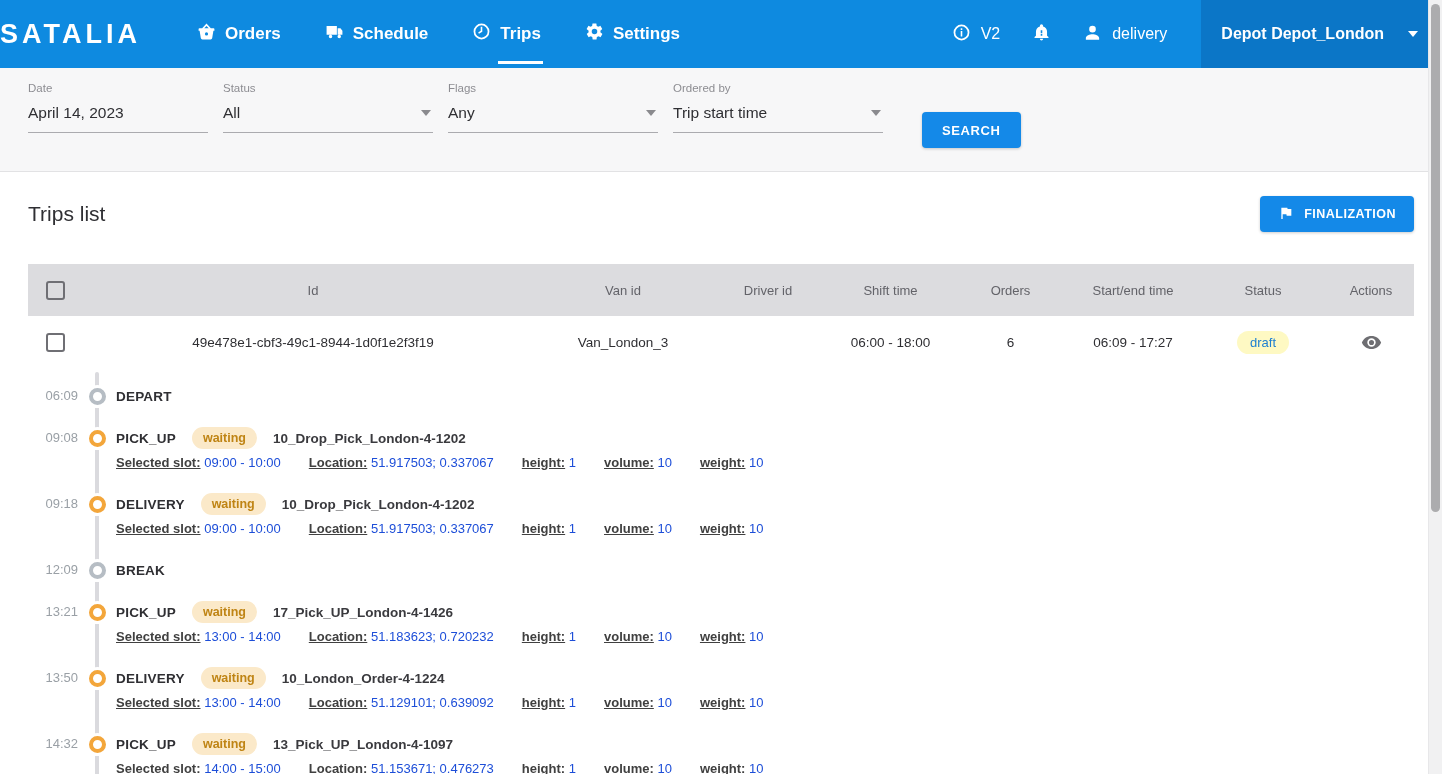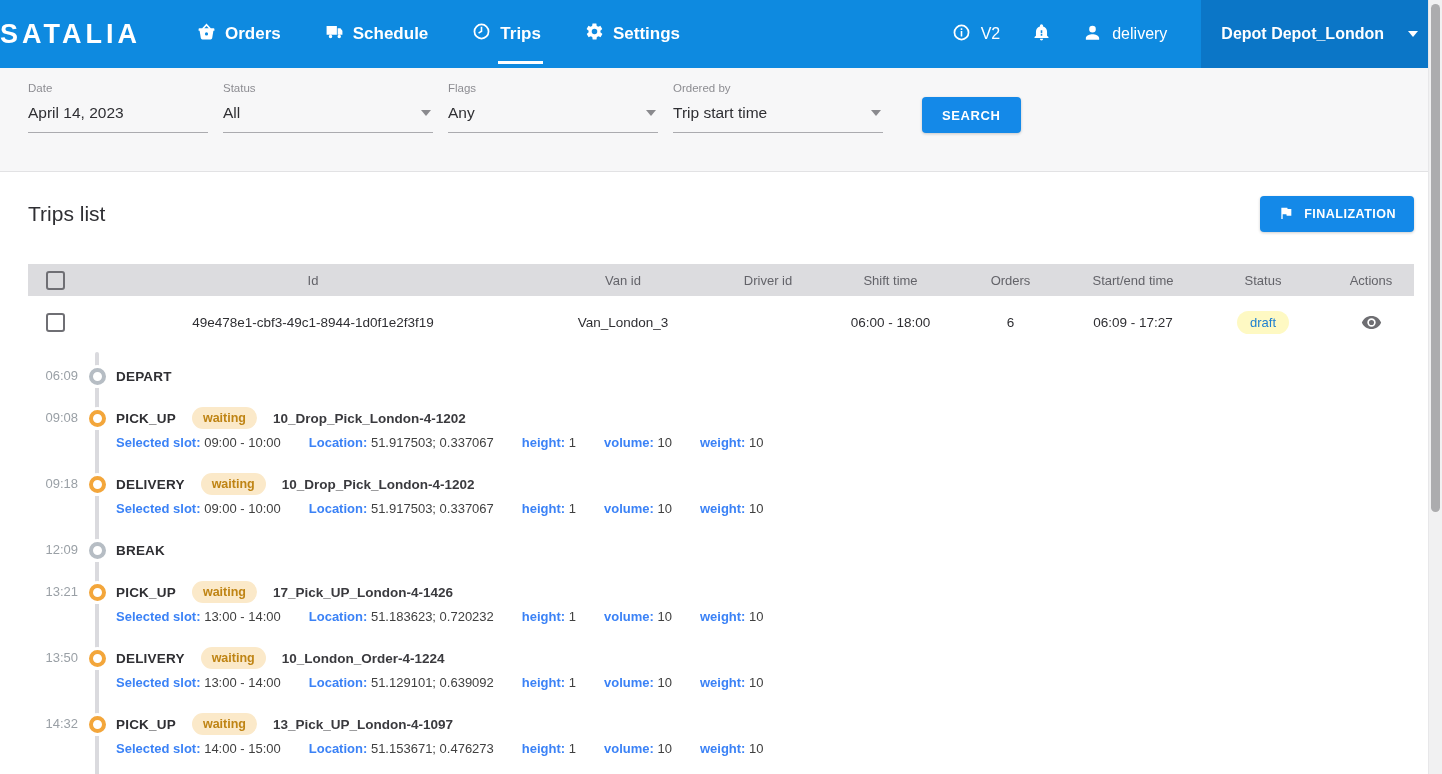--- a/index.html
+++ b/index.html
@@ -19,33 +19,33 @@
   .depot { height:68px; background:#0b76c7; display:flex; align-items:center; gap:24px; padding:0 24px 0 20px; margin-left:2px; font-size:16px; font-weight:700; cursor:pointer; }
   .caret { width:0; height:0; border-left:5px solid transparent; border-right:5px solid transparent; border-top:6px solid #fff; }
 
   
   .filters { height:104px; background:#f7f7f8; border-bottom:1px solid #e2e2e4; display:flex; align-items:flex-start; padding:14px 28px 0 28px; }
   .field { margin-right:15px; }
   .field .flabel { font-size:11.5px; color:#8d8d92; margin-bottom:6px; }
   .fvalue { display:flex; align-items:center; justify-content:space-between; border-bottom:1px solid #ababaf; padding:4px 2px 10px 0; font-size:15.5px; color:#2f2f33; cursor:pointer; }
   .field.date { width:180px; } .field.sel { width:210px; }
   .fvalue .caret { border-top-color:#8a8a8e; }
-  .search-btn { margin-left:24px; margin-top:15px; height:36px; padding:0 20px; background:#1489e8; border:none; border-radius:4px;
+  .search-btn { margin-left:24px; margin-top:30px; height:36px; padding:0 20px; background:#1489e8; border:none; border-radius:4px;
     color:#fff; font-family:inherit; font-size:13px; font-weight:700; letter-spacing:.6px; cursor:pointer; box-shadow:0 1px 3px rgba(0,0,0,.2); }
 
   
   .main { padding:0 28px; }
   .title-row { display:flex; justify-content:space-between; align-items:center; margin-top:20px; height:44px; margin-bottom:28px; }
   .page-title { font-size:21px; color:#2f2f33; font-weight:400; }
   .finalization-btn { height:36px; padding:0 18px; background:#1489e8; border:none; border-radius:4px; color:#fff;
     font-family:inherit; font-size:12.5px; font-weight:700; letter-spacing:.5px; display:flex; align-items:center; gap:10px; cursor:pointer; box-shadow:0 1px 3px rgba(0,0,0,.2); }
   .finalization-btn svg { width:16px; height:16px; fill:#fff; }
 
   .grid { display:grid; grid-template-columns:60px 1fr 170px 120px 125px 115px 130px 130px 86px; align-items:center; }
-  .thead { background:#dcdcdf; height:32px; color:#636369; font-size:13px; }
+  .thead { background:#dcdcdf; height:52px; color:#636369; font-size:13px; }
   .thead > div, .trow > div { text-align:center; }
   .cb { width:19px; height:19px; border:2px solid #6f6f74; border-radius:3px; margin-left:18px; cursor:pointer; background:transparent; }
   .trow { height:52px; font-size:13.5px; color:#2f2f33; background:#fff; }
   .pill { display:inline-block; background:#fef9c3; color:#1d7fd1; font-size:13px; padding:4px 13px; border-radius:13px; }
   .eye { width:21px; height:21px; fill:#6e6e72; cursor:pointer; vertical-align:middle; }
 
   
   .timeline { position:relative; margin-top:16px; }
   .timeline::before { content:''; position:absolute; left:67px; top:-12px; bottom:-120px; width:4px; background:#dadade; border-radius:2px; }
   .stop { display:flex; margin-bottom:18px; position:relative; }
@@ -53,22 +53,22 @@
   .dot-wrap { width:38px; flex:none; display:flex; justify-content:center; }
   .stop-dot { width:17px; height:17px; border-radius:50%; background:#fff; border:4px solid #b6bdc4; margin-top:4px; box-shadow:0 0 0 3px #fff; position:relative; z-index:1; }
   .stop-dot.orange { border-color:#f3a63b; }
   .stop-body { flex:1; }
   .stop-head { height:24px; display:flex; align-items:center; gap:16px; }
   .stop-type { font-size:13.5px; font-weight:700; color:#2f2f33; letter-spacing:.2px; }
   .stop-badge { background:#fbe9c9; color:#bf8414; font-size:12.5px; font-weight:700; padding:4px 11px; border-radius:12px;text-align:right; }
   .stop-order { font-size:13.5px; font-weight:700; color:#3a3a3e; }
   .stop-detail { height:24px; display:flex; align-items:center; column-gap:28px; font-size:13px; }
   .stop-detail .pair { white-space:nowrap; }
-  .dl { font-weight:700; color:#3b82f6; }
-  .dv { color:#404040; }
+  .dl { font-weight:700; color:#404040;text-decoration:underline; }
+  .dv { color:#1d4ed8; }
 
   
   .scrollbar { position:fixed; top:0; right:0; width:14px; height:774px; background:#f1f1f2; border-left:1px solid #e7e7e9; z-index:50; }
   .scroll-thumb { position:absolute; top:4px; left:2px; width:9px; height:508px; background:#acacae; border-radius:6px; cursor:pointer; }
 </style>
 </head>
 <body>
 
 <div class="nav">
   <div class="logo">SATALIA</div>

